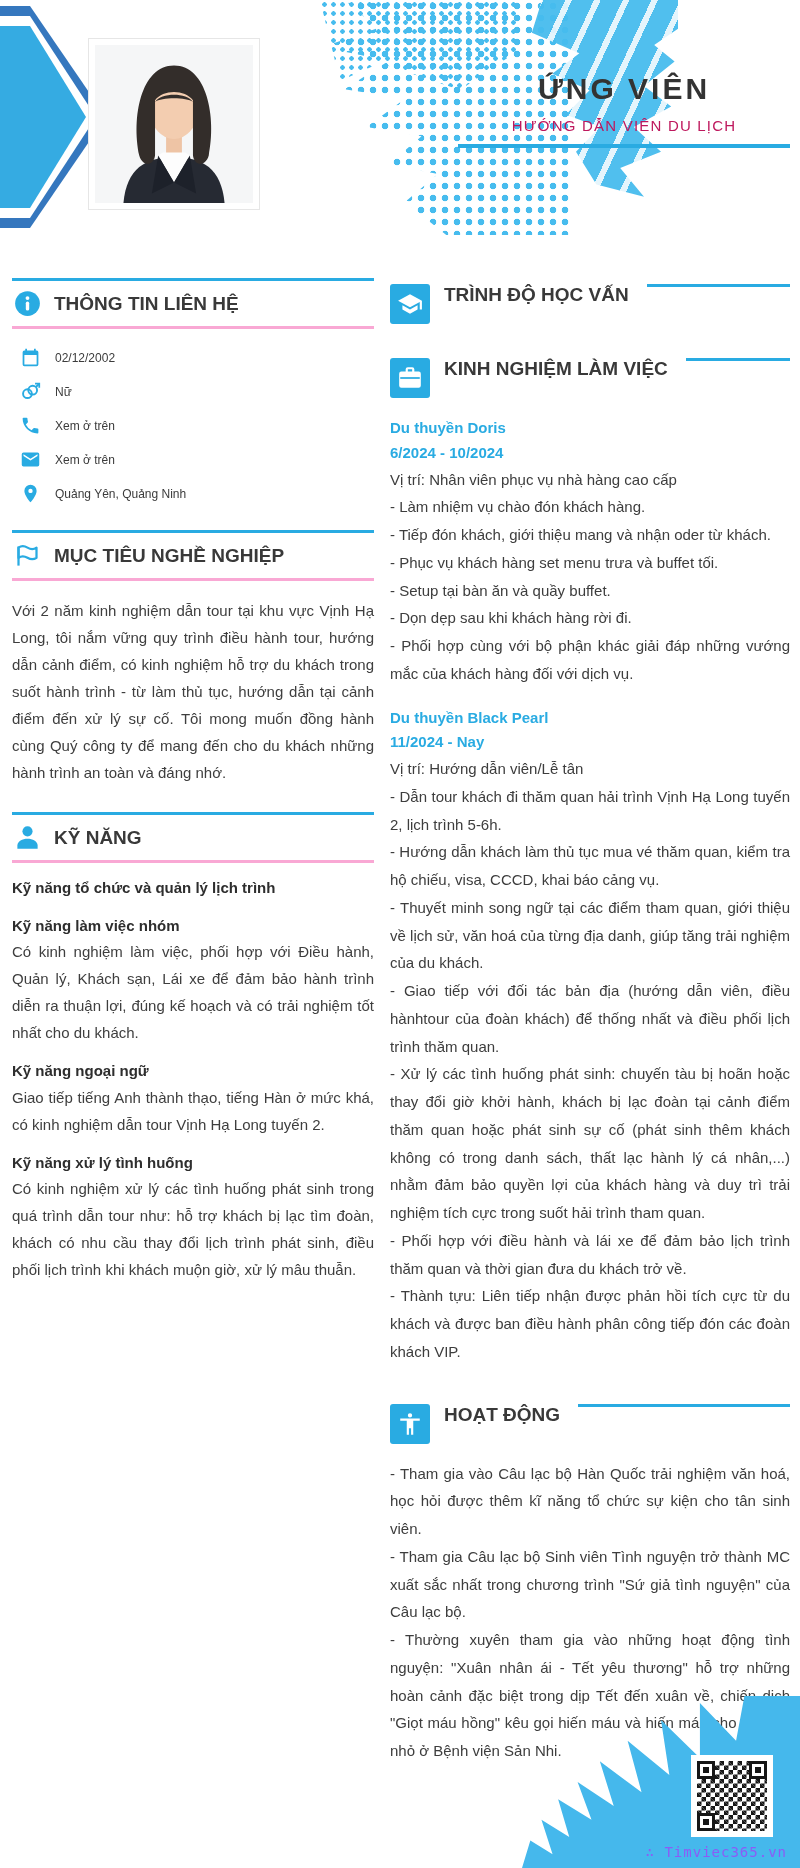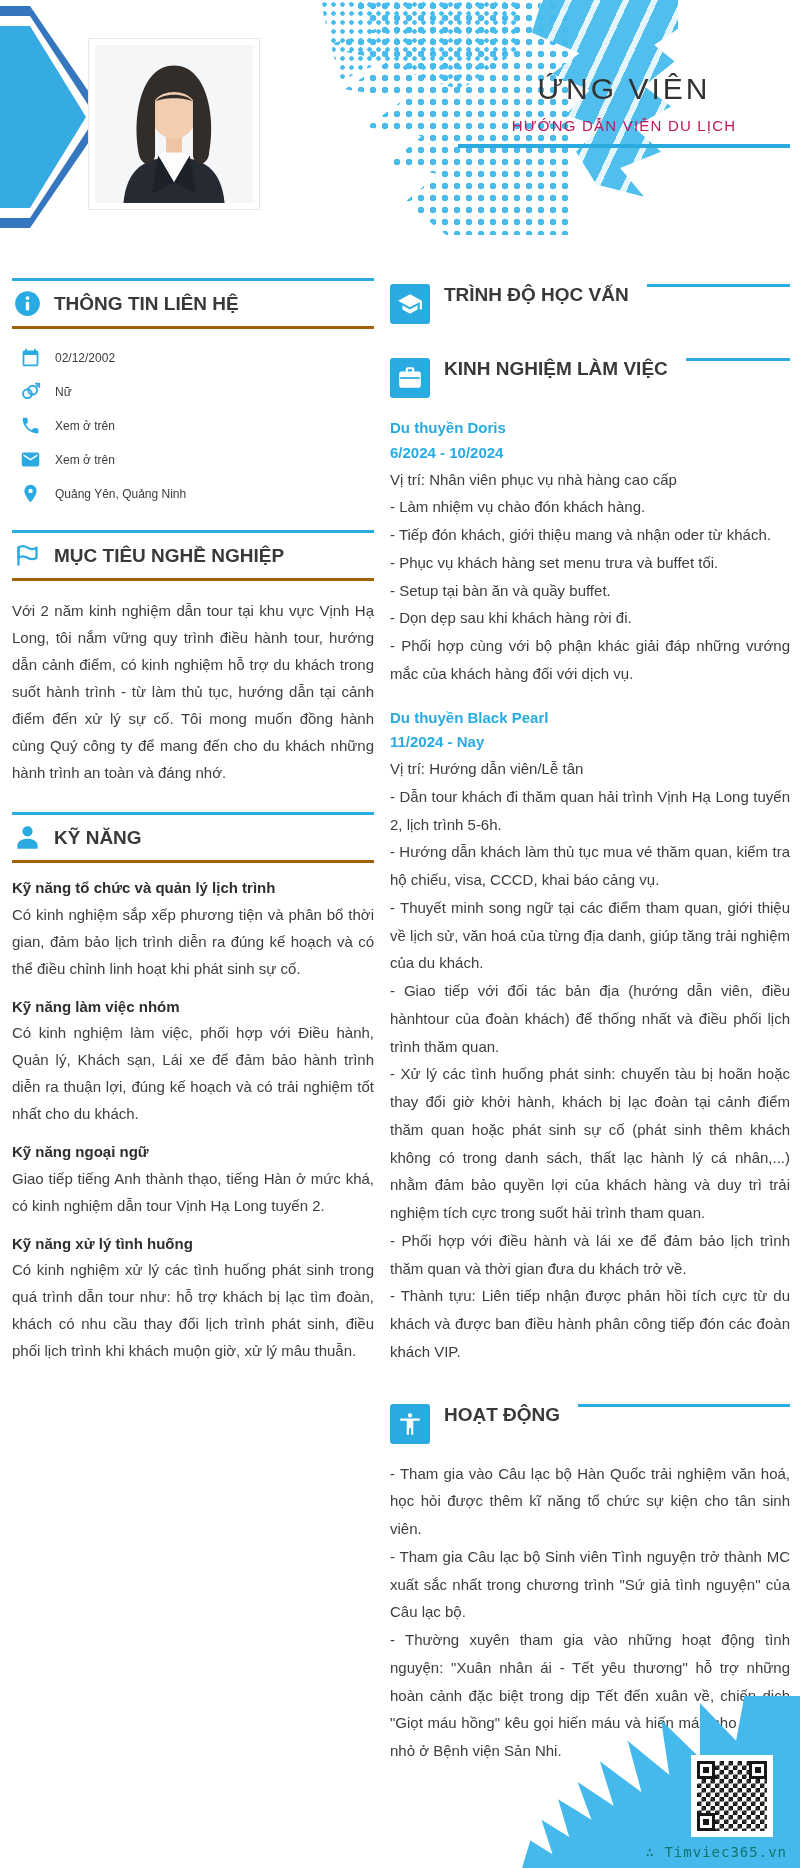--- a/index.html
+++ b/index.html
@@ -38,31 +38,31 @@
       #47bcee;
     clip-path: polygon(20% 0, 100% 0, 100% 14%, 86% 22%, 98% 30%, 80% 42%, 96% 52%, 74% 62%, 90% 74%, 66% 82%, 80% 96%, 52% 90%, 40% 74%, 54% 62%, 34% 56%, 48% 44%, 26% 36%, 42% 26%, 14% 16%);
     opacity: .95;
   }
   .photo-frame {
     position: absolute; left: 88px; top: 38px; width: 172px; height: 172px;
     background: #fff; padding: 6px; border: 1px solid #e6e6e6; z-index: 5;
   }
   .photo-frame svg { width: 100%; height: 100%; display:block; }
   .hero-title-block { position: absolute; right: 10px; top: 72px; width: 332px; text-align: center; z-index: 6; }
-  .hero-title { font-size: 30px; font-weight: normal; color: #333; letter-spacing: 3px; }
+  .hero-title { font-size: 30px; font-weight: bold; color: #333; letter-spacing: 3px; }
   .hero-subtitle { margin-top: 11px; font-size: 15px; color: #be185d; letter-spacing: 1.2px; }
   .hero-rule { margin-top: 10px; height: 4px; background: #29abe2; }
   
   .cols { display: flex; gap: 16px; padding: 0 10px 0 12px; }
   .col-left  { width: 362px; flex: none; }
   .col-right { flex: 1; min-width: 0; }
   
   .lhead {
     display: flex; align-items: center; gap: 13px;
-    border-top: 3px solid #29abe2; border-bottom: 3px solid #a16207;
+    border-top: 3px solid #29abe2; border-bottom: 3px solid #f9a8d4;
     padding: 9px 2px;
   }
   .lhead .hicon { width: 27px; height: 27px; flex: none; }
   .lhead .hicon svg { width: 100%; height: 100%; display:block; }
   .lhead .htitle { font-size: 19px; font-weight: bold; color: #393939; }
   .mt-contact { margin-top: 46px; }
   .mt-sec { margin-top: 26px; }
   
   .contact-list { margin: 18px 0 6px 8px; }
   .contact-item { display: flex; align-items: center; gap: 14px; margin-bottom: 13px; }
@@ -103,21 +103,21 @@
     position: relative; width: 100%; height: 100%;
     background-image:
       linear-gradient(45deg, #161616 25%, transparent 25%, transparent 75%, #161616 75%),
       linear-gradient(45deg, #161616 25%, #ffffff 25%, #ffffff 75%, #161616 75%);
     background-size: 9px 9px; background-position: 0 0, 4.5px 4.5px;
   }
   .finder { position: absolute; width: 18px; height: 18px; background: #fff; border: 3px solid #161616; }
   .finder::after { content:""; position:absolute; left:3px; top:3px; width:6px; height:6px; background:#161616; }
   .f-tl { left: 0; top: 0; } .f-tr { right: 0; top: 0; } .f-bl { left: 0; bottom: 0; }
   .wm {
-    position: absolute; right: 13px; bottom: 8px; color: #0f766e;
+    position: absolute; right: 13px; bottom: 8px; color: #8b5cf6;
     font-family: "DejaVu Sans Mono", "Liberation Mono", monospace;
     font-size: 14px; letter-spacing: 1px; z-index: 3;
   }
 </style>
 </head>
 <body>
 
 <div class="page">
 
   <div class="hero">
@@ -234,21 +234,20 @@
           <svg viewBox="0 0 24 24" fill="#29abe2">
               <circle cx="12" cy="6.5" r="4.5"></circle>
               <path d="M12 13c-4.5 0-9 2.3-9 6v3h18v-3c0-3.7-4.5-6-9-6z"></path>
             </svg>
         </span>
         <span class="htitle">KỸ NĂNG</span>
       </div>
 
       <div class="skill">
         <div class="skill-title">Kỹ năng tổ chức và quản lý lịch trình</div>
-        <div class="skill-desc">Có kinh nghiệm sắp xếp phương tiện và phân bổ thời gian, đảm bảo lịch trình diễn ra đúng kế hoạch và có thể điều chỉnh linh hoạt khi phát sinh sự cố.</div>
       </div>
       <div class="skill">
         <div class="skill-title">Kỹ năng làm việc nhóm</div>
         <div class="skill-desc">Có kinh nghiệm làm việc, phối hợp với Điều hành, Quản lý, Khách sạn, Lái xe để đảm bảo hành trình diễn ra thuận lợi, đúng kế hoạch và có trải nghiệm tốt nhất cho du khách.</div>
       </div>
       <div class="skill">
         <div class="skill-title">Kỹ năng ngoại ngữ</div>
         <div class="skill-desc">Giao tiếp tiếng Anh thành thạo, tiếng Hàn ở mức khá, có kinh nghiệm dẫn tour Vịnh Hạ Long tuyến 2.</div>
       </div>
       <div class="skill">

